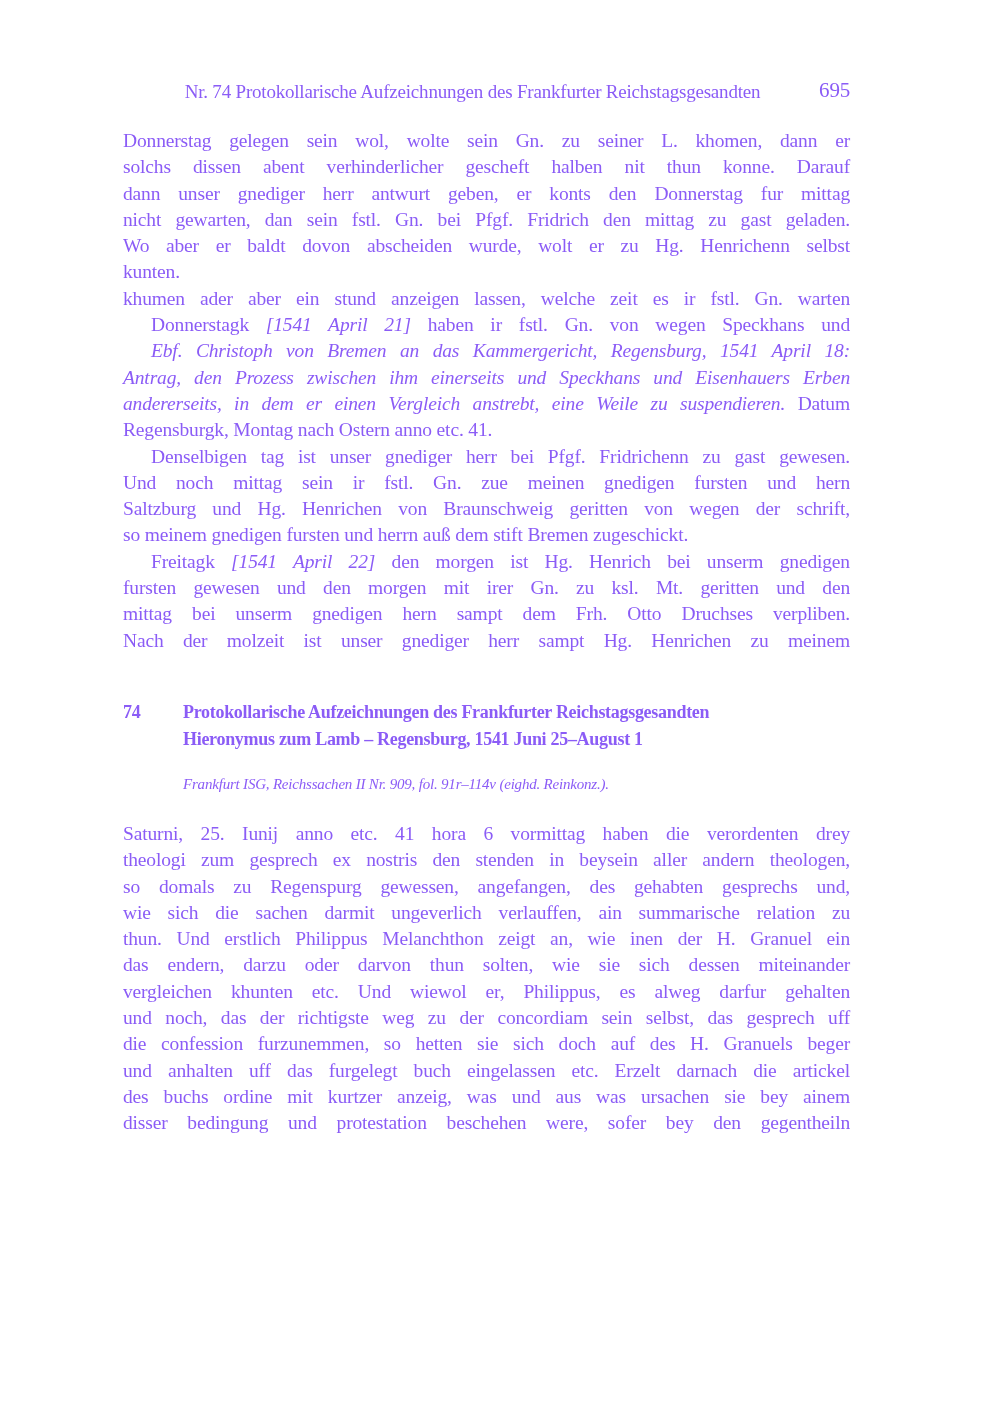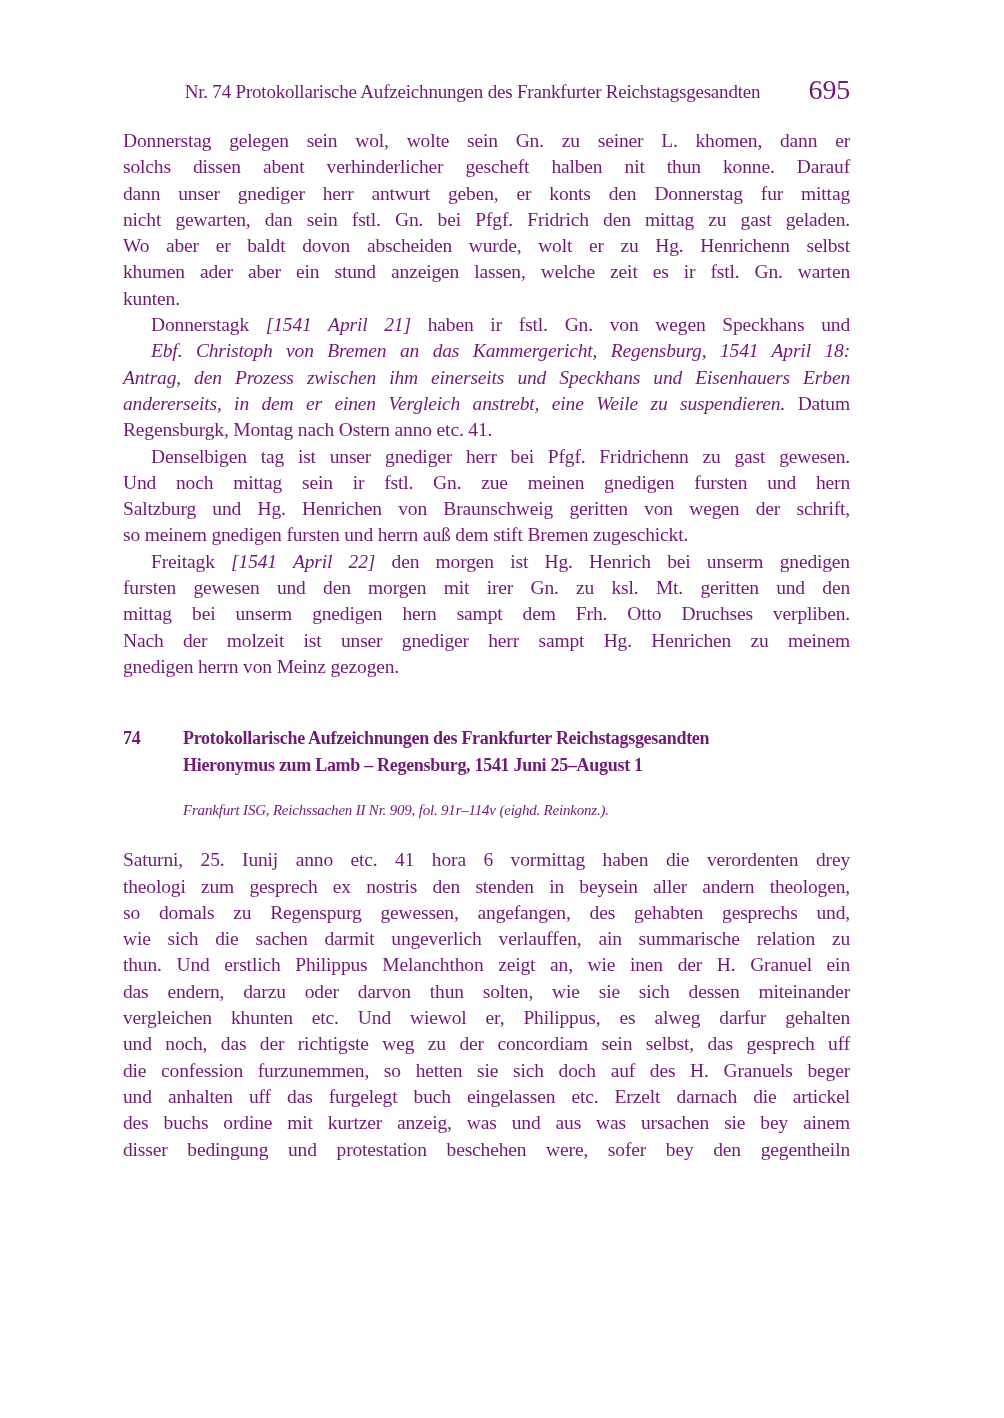--- a/index.html
+++ b/index.html
@@ -5,21 +5,21 @@
   html, body {
     margin: 0;
     padding: 0;
     background: #ffffff;
   }
   .sheet {
     position: relative;
     width: 856px;
     height: 1418px;
     background: #ffffff;
-    color: #701a75;
+    color: #8b5cf6;
     font-family: "Liberation Serif", "DejaVu Serif", serif;
     overflow: hidden;
   }
   .textblock {
     position: absolute;
     left: 95px;
     top: 80px;
     width: 755px;
   }
   .running-header {
@@ -28,21 +28,21 @@
     font-size: 19px;
     letter-spacing: -0.2px;
     line-height: 24px;
     height: 24px;
     margin-bottom: 24px;
   }
   .rh-page {
     position: absolute;
     right: 0;
     top: -2px;
-    font-size: 28px;
+    font-size: 21px;
   }
   .body-text {
     font-size: 19.5px;
     line-height: 26.3px;
     letter-spacing: -0.15px;
     margin-left: 28px;
   }
   .para { margin: 0; }
   .line { }
   .line.just {
@@ -79,22 +79,22 @@
       <span class="rh-title">Nr. 74 Protokollarische Aufzeichnungen des Frankfurter Reichstagsgesandten</span>
       <span class="rh-page">695</span>
     </div>
     <div class="body-text">
         <div class="para">
           <div class="line just"><span>Donnerstag gelegen sein wol, wolte sein Gn. zu seiner L. khomen, dann er</span></div>
           <div class="line just"><span>solchs dissen abent verhinderlicher gescheft halben nit thun konne. Darauf</span></div>
           <div class="line just"><span>dann unser gnediger herr antwurt geben, er konts den Donnerstag fur mittag</span></div>
           <div class="line just"><span>nicht gewarten, dan sein fstl. Gn. bei Pfgf. Fridrich den mittag zu gast geladen.</span></div>
           <div class="line just"><span>Wo aber er baldt dovon abscheiden wurde, wolt er zu Hg. Henrichenn selbst</span></div>
+          <div class="line"><span>kunten.</span></div>
           <div class="line just"><span>khumen ader aber ein stund anzeigen lassen, welche zeit es ir fstl. Gn. warten</span></div>
-          <div class="line"><span>kunten.</span></div>
         </div>
         <div class="para">
           <div class="line just indent"><span>Donnerstagk </span><span class="it">[1541 April 21]</span><span> haben ir fstl. Gn. von wegen Speckhans und</span></div>
         </div>
         <div class="para">
           <div class="line just indent"><span class="it">Ebf. Christoph von Bremen an das Kammergericht, Regensburg, 1541 April 18:</span></div>
           <div class="line just"><span class="it">Antrag, den Prozess zwischen ihm einerseits und Speckhans und Eisenhauers Erben</span></div>
           <div class="line just"><span class="it">andererseits, in dem er einen Vergleich anstrebt, eine Weile zu suspendieren.</span><span> Datum</span></div>
           <div class="line"><span>Regensburgk, Montag nach Ostern anno etc. 41.</span></div>
         </div>
@@ -102,21 +102,20 @@
           <div class="line just indent"><span>Denselbigen tag ist unser gnediger herr bei Pfgf. Fridrichenn zu gast gewesen.</span></div>
           <div class="line just"><span>Und noch mittag sein ir fstl. Gn. zue meinen gnedigen fursten und hern</span></div>
           <div class="line just"><span>Saltzburg und Hg. Henrichen von Braunschweig geritten von wegen der schrift,</span></div>
           <div class="line"><span>so meinem gnedigen fursten und herrn auß dem stift Bremen zugeschickt.</span></div>
         </div>
         <div class="para">
           <div class="line just indent"><span>Freitagk </span><span class="it">[1541 April 22]</span><span> den morgen ist Hg. Henrich bei unserm gnedigen</span></div>
           <div class="line just"><span>fursten gewesen und den morgen mit irer Gn. zu ksl. Mt. geritten und den</span></div>
           <div class="line just"><span>mittag bei unserm gnedigen hern sampt dem Frh. Otto Druchses verpliben.</span></div>
           <div class="line just"><span>Nach der molzeit ist unser gnediger herr sampt Hg. Henrichen zu meinem</span></div>
-          <div class="line"><span>gnedigen herrn von Meinz gezogen.</span></div>
         </div>
         <div class="heading">
           <span class="hnum">74</span>
           <span class="htext">
             <div>Protokollarische Aufzeichnungen des Frankfurter Reichstagsgesandten</div>
             <div>Hieronymus zum Lamb – Regensburg, 1541 Juni 25–August 1</div>
           </span>
         </div>
         <div class="source">Frankfurt ISG, Reichssachen II Nr. 909, fol. 91r–114v (eighd. Reinkonz.).</div>
         <div class="para">

